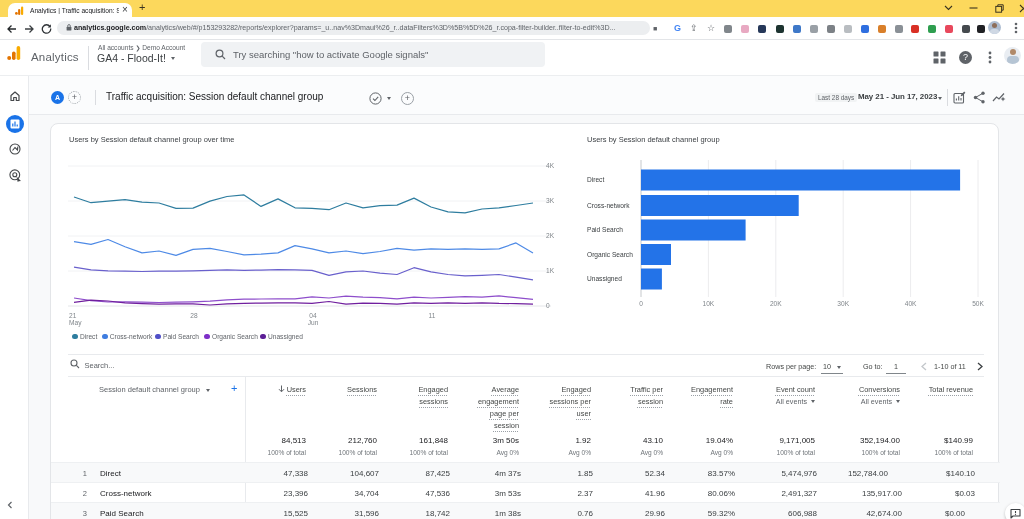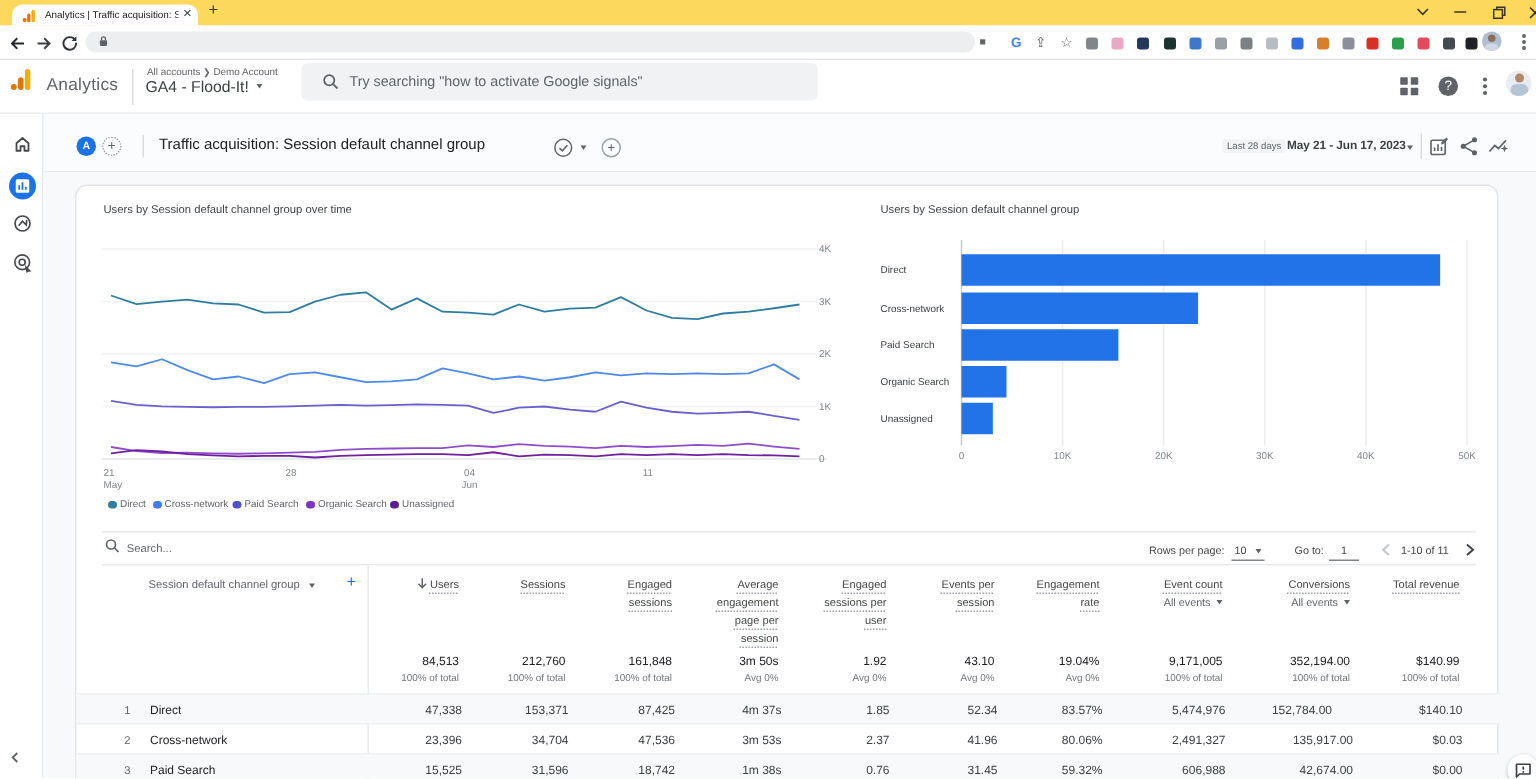--- a/index.html
+++ b/index.html
@@ -108,20 +108,21 @@
       </svg>
   <svg class="abs" style="left:41px;top:6px" width="11" height="11" viewBox="0 0 11 11">
         <path d="M9 3.6 A4.2 4.2 0 1 0 9.7 5.5" stroke="#2f3337" stroke-width="1.3" fill="none"></path>
         <path d="M9.9 1.2 L9.9 4.4 L6.7 4.4 Z" fill="#2f3337"></path>
       </svg>
   <div id="urlpill">
     <svg class="abs" style="left:9px;top:3.8px" width="6" height="7" viewBox="0 0 6 7">
           <rect x="0.6" y="2.8" width="4.8" height="3.8" rx="0.7" fill="#5f6368"></rect>
           <path d="M1.7 2.8 V1.9 a1.3 1.3 0 0 1 2.6 0 V2.8" stroke="#5f6368" stroke-width="0.9" fill="none"></path>
         </svg>
+    <div id="urltext"><b>analytics.google.com</b>/analytics/web/#/p153293282/reports/explorer?params=_u..nav%3Dmaui%26_r..dataFilters%3D%5B%5D%26_r.copa-filter-builder..filter-to-edit%3D...</div>
   </div>
 <span class="ext" style="left:653px;color:#5f6368;font-size:7px;line-height:9px;">■</span>
 <span class="ext" style="left:674px;color:#4285f4;font-weight:bold;font-size:9px;line-height:9px;">G</span>
 <span class="ext" style="left:690px;color:#5f6368;font-size:9px;line-height:9px;">⇪</span>
 <span class="ext" style="left:707px;color:#5f6368;font-size:9px;line-height:9px;">☆</span>
 <span class="extsq" style="left:724px;background:#80868b"></span>
 <span class="extsq" style="left:741px;background:#e8a9c2"></span>
 <span class="extsq" style="left:758px;background:#263859"></span>
 <span class="extsq" style="left:776px;background:#1d3330"></span>
 <span class="extsq" style="left:793px;background:#3e78c8"></span>
@@ -319,21 +320,21 @@
     <div id="vertdiv"></div>
     <div id="dimhdr">Session default channel group&nbsp;&nbsp;&nbsp;<span class="caret"></span></div>
     <span class="abs" style="left:180px;top:258px;color:#1a73e8;font-size:11px;">+</span>
 <div class="th" style="right:692px"><svg width="7" height="8" viewBox="0 0 7 8" style="vertical-align:-1px">
             <path d="M3.5 0.5 V6.5 M1 4.2 L3.5 6.8 L6 4.2" stroke="#5f6368" stroke-width="1" fill="none"></path>
           </svg> <u>Users</u></div>
 <div class="th" style="right:621px"><u>Sessions</u></div>
 <div class="th" style="right:550px"><u>Engaged</u><br><u>sessions</u></div>
 <div class="th" style="right:479px"><u>Average</u><br><u>engagement</u><br><u>page per</u><br><u>session</u></div>
 <div class="th" style="right:407px"><u>Engaged</u><br><u>sessions per</u><br><u>user</u></div>
-<div class="th" style="right:335px"><u>Events per</u><br><u>session</u></div>
+<div class="th" style="right:335px"><u>Traffic per</u><br><u>session</u></div>
 <div class="th" style="right:265px"><u>Engagement</u><br><u>rate</u></div>
 <div class="th" style="right:183px"><u>Event count</u></div>
 <div class="th" style="right:98px"><u>Conversions</u></div>
 <div class="th" style="right:25px"><u>Total revenue</u></div>
 <div class="thsub" style="right:183px">All events&nbsp;&nbsp;<span class="caret"></span></div>
 <div class="thsub" style="right:98px">All events&nbsp;&nbsp;<span class="caret"></span></div>
 <div class="tv" style="right:692px">84,513</div>
 <div class="ts" style="right:692px">100% of total</div>
 <div class="tv" style="right:621px">212,760</div>
 <div class="ts" style="right:621px">100% of total</div>
@@ -350,21 +351,21 @@
 <div class="tv" style="right:183px">9,171,005</div>
 <div class="ts" style="right:183px">100% of total</div>
 <div class="tv" style="right:98px">352,194.00</div>
 <div class="ts" style="right:98px">100% of total</div>
 <div class="tv" style="right:25px">$140.99</div>
 <div class="ts" style="right:25px">100% of total</div>
 <div class="trow" style="top:338px;background:#f8f9fa;">
           <span class="rnum">1</span>
           <span class="rname">Direct</span>
           <span class="rv" style="right:692px">47,338</span>
-          <span class="rv" style="right:621px">153,371</span>
+          <span class="rv" style="right:621px">104,607</span>
           <span class="rv" style="right:550px">87,425</span>
           <span class="rv" style="right:479px">4m 37s</span>
           <span class="rv" style="right:407px">1.85</span>
           <span class="rv" style="right:335px">52.34</span>
           <span class="rv" style="right:265px">83.57%</span>
           <span class="rv" style="right:183px">5,474,976</span>
           <span class="rv" style="right:112px">152,784.00</span>
           <span class="rv" style="right:25px">$140.10</span>
         </div>
 <div class="trow" style="top:358px;">
@@ -382,25 +383,25 @@
           <span class="rv" style="right:25px">$0.03</span>
         </div>
 <div class="trow" style="top:378px;background:#f8f9fa;">
           <span class="rnum">3</span>
           <span class="rname">Paid Search</span>
           <span class="rv" style="right:692px">15,525</span>
           <span class="rv" style="right:621px">31,596</span>
           <span class="rv" style="right:550px">18,742</span>
           <span class="rv" style="right:479px">1m 38s</span>
           <span class="rv" style="right:407px">0.76</span>
-          <span class="rv" style="right:335px">31.45</span>
+          <span class="rv" style="right:335px">29.96</span>
           <span class="rv" style="right:265px">59.32%</span>
           <span class="rv" style="right:183px">606,988</span>
           <span class="rv" style="right:98px">42,674.00</span>
-          <span class="rv" style="right:25px">$0.00</span>
+          <span class="rv" style="right:35px">$0.00</span>
         </div>
   </div>
 </div>
 
 <div id="feedback">
   <svg class="abs" style="left:5px;top:5px" width="11" height="11" viewBox="0 0 11 11">
     <path d="M1 1.5 H10 V8 H3 L1 10 Z" stroke="#3c4043" stroke-width="1.1" fill="none" stroke-linejoin="round"></path>
     <line x1="5.5" y1="3" x2="5.5" y2="5.2" stroke="#3c4043" stroke-width="1.1"></line>
     <circle cx="5.5" cy="6.6" r="0.6" fill="#3c4043"></circle>
   </svg>

